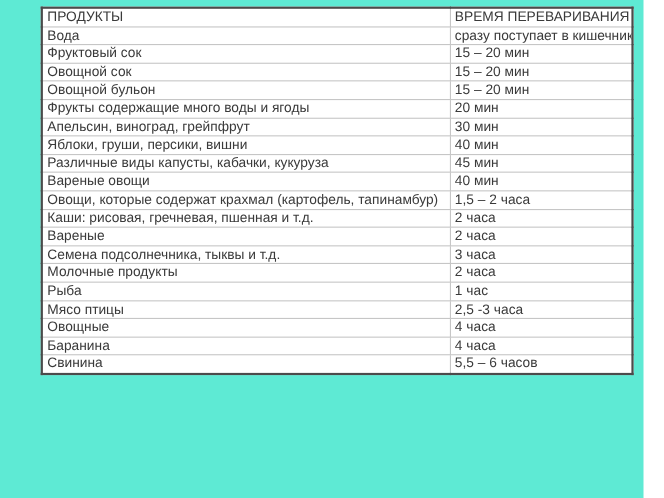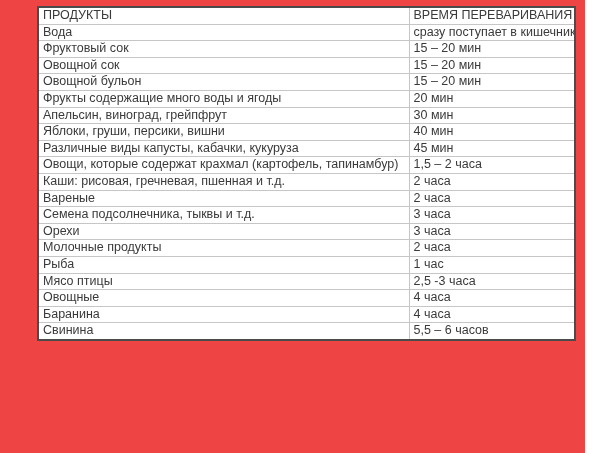--- a/index.html
+++ b/index.html
@@ -5,21 +5,21 @@
   html, body {
     margin: 0;
     padding: 0;
     background: #ffffff;
     font-family: "Liberation Sans", "DejaVu Sans", sans-serif;
   }
   .page {
     position: relative;
     width: 585px;
     height: 453px;
-    background: #ef4444;
+    background: #5eead4;
     overflow: hidden;
   }
   table.digestion-table {
     position: absolute;
     left: 37px;
     top: 6px;
     width: 537px;
     border-collapse: collapse;
     table-layout: fixed;
     border: 2px solid #4b4b4b;
@@ -87,37 +87,37 @@
         </tr>
         <tr>
           <td>Яблоки, груши, персики, вишни</td>
           <td>40 мин</td>
         </tr>
         <tr>
           <td>Различные виды капусты, кабачки, кукуруза</td>
           <td>45 мин</td>
         </tr>
         <tr>
+          <td>Вареные овощи</td>
+          <td>40 мин</td>
+        </tr>
+        <tr>
           <td>Овощи, которые содержат крахмал (картофель, тапинамбур)</td>
           <td>1,5 – 2 часа</td>
         </tr>
         <tr>
           <td>Каши: рисовая, гречневая, пшенная и т.д.</td>
           <td>2 часа</td>
         </tr>
         <tr>
           <td>Вареные</td>
           <td>2 часа</td>
         </tr>
         <tr>
           <td>Семена подсолнечника, тыквы и т.д.</td>
-          <td>3 часа</td>
-        </tr>
-        <tr>
-          <td>Орехи</td>
           <td>3 часа</td>
         </tr>
         <tr>
           <td>Молочные продукты</td>
           <td>2 часа</td>
         </tr>
         <tr>
           <td>Рыба</td>
           <td>1 час</td>
         </tr>

